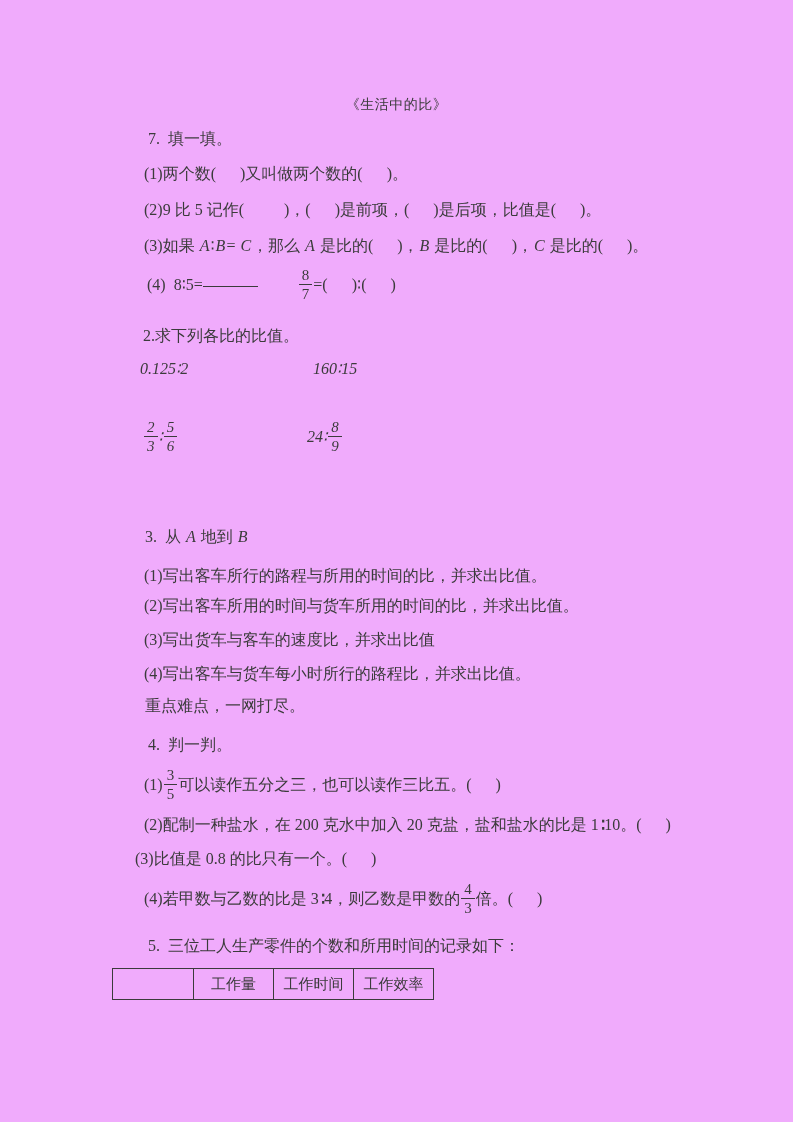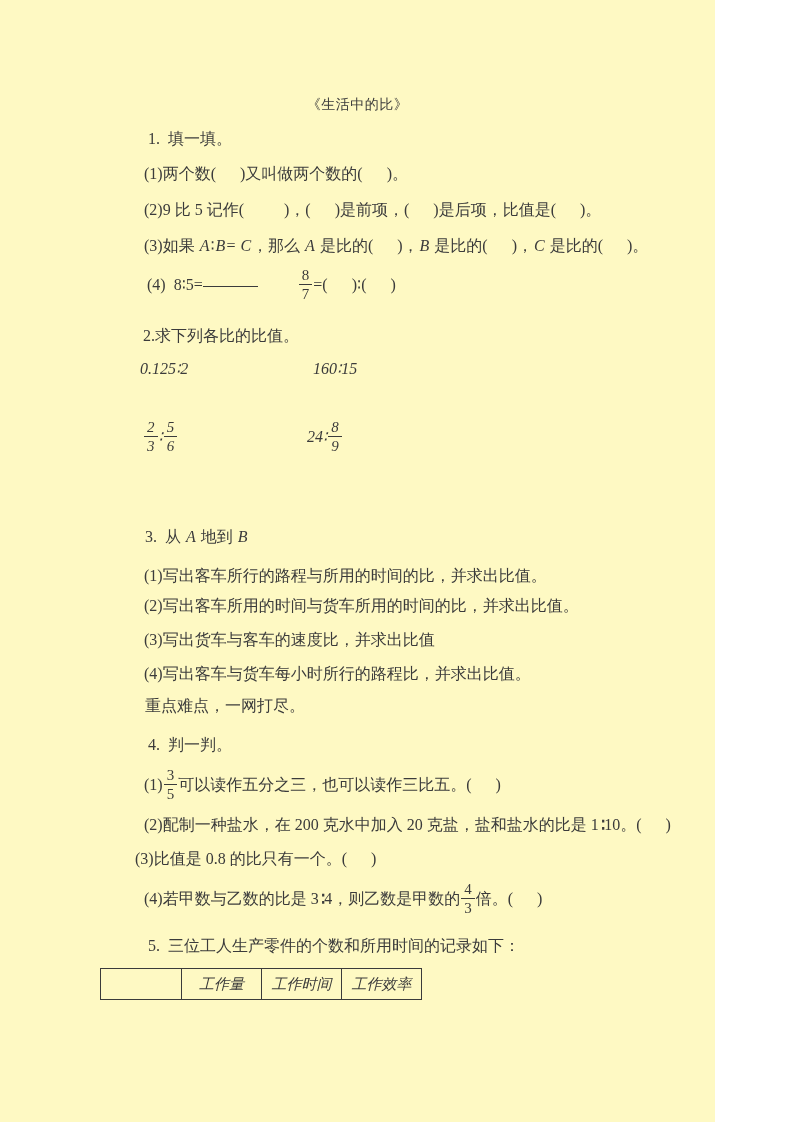--- a/index.html
+++ b/index.html
@@ -1,19 +1,19 @@
 <!DOCTYPE html>
 <html><head>
 <meta charset="utf-8">
 <style>
   html,body{margin:0;padding:0;background:#ffffff;}
   .page{
     position:relative;
-    width:715px;height:1122px;
-    background:#fef9c3;
+    width:793px;height:1122px;
+    background:#f0abfc;
     color:#3b3b3b;
     font-family:"Liberation Serif", serif;
     font-size:16px;
     overflow:hidden;
   }
   .title{
     position:absolute;top:96px;left:0;width:100%;
     text-align:center;font-size:14px;letter-spacing:.5px;white-space:pre;
   }
   .line{
@@ -30,39 +30,39 @@
   .fnum{border-bottom:1px solid #3b3b3b;padding:0 3px;text-align:center;}
   .fden{padding:0 3px;text-align:center;}
   .blankrule{
     display:inline-block;flex:none;width:55px;height:1px;
     background:#3b3b3b;margin-top:4px;
   }
   .col{flex:none;display:inline-flex;align-items:center;white-space:pre;font-style:italic;}
   .w173{width:173px;}
   .w164{width:164px;}
   .wtable{
-    position:absolute;top:968px;left:100px;
-    border-collapse:collapse;table-layout:fixed;font-style:italic;
+    position:absolute;top:968px;left:112px;
+    border-collapse:collapse;table-layout:fixed;
   }
   .wtable td{
     border:1.6px solid #3b3b3b;
     width:77px;height:30px;
     text-align:center;font-size:15px;padding:0 1px;
     font-family:"Liberation Serif", serif;color:#3b3b3b;white-space:pre;
   }
   .wtable td.c0{width:78px;}
 </style>
 </head>
 <body>
 
 <div class="page">
 
   <div class="title">《生活中的比》</div>
 
-  <div class="line" style="top:128px;left:148px">1.  填一填。</div>
+  <div class="line" style="top:128px;left:148px">7.  填一填。</div>
   <div class="line" style="top:163px;left:144px">(1)两个数(      )又叫做两个数的(      )。</div>
   <div class="line" style="top:199px;left:144px">(2)9 比 5 记作(          )，(      )是前项，(      )是后项，比值是(      )。</div>
   <div class="line" style="top:235px;left:144px"><span>(3)如果 </span><i>A</i><span>∶</span><i>B</i><span>= </span><i>C</i><span>，那么 </span><i>A</i><span> 是比的(      )，</span><i>B</i><span> 是比的(      )，</span><i>C</i><span> 是比的(      )。</span></div>
   <div class="line" style="top:266px;left:147px"><span>(4)  8∶5=</span><span class="blankrule"></span><span>          </span><span class="frac"><span class="fnum">8</span><span class="fden">7</span></span><span>=(      )∶(      )</span></div>
 
   <div class="line" style="top:325px;left:143px">2.求下列各比的比值。</div>
   <div class="line" style="top:358px;left:140px">
     <span class="col w173">0.125∶2</span>
     <span class="col">160∶15</span>
   </div>

